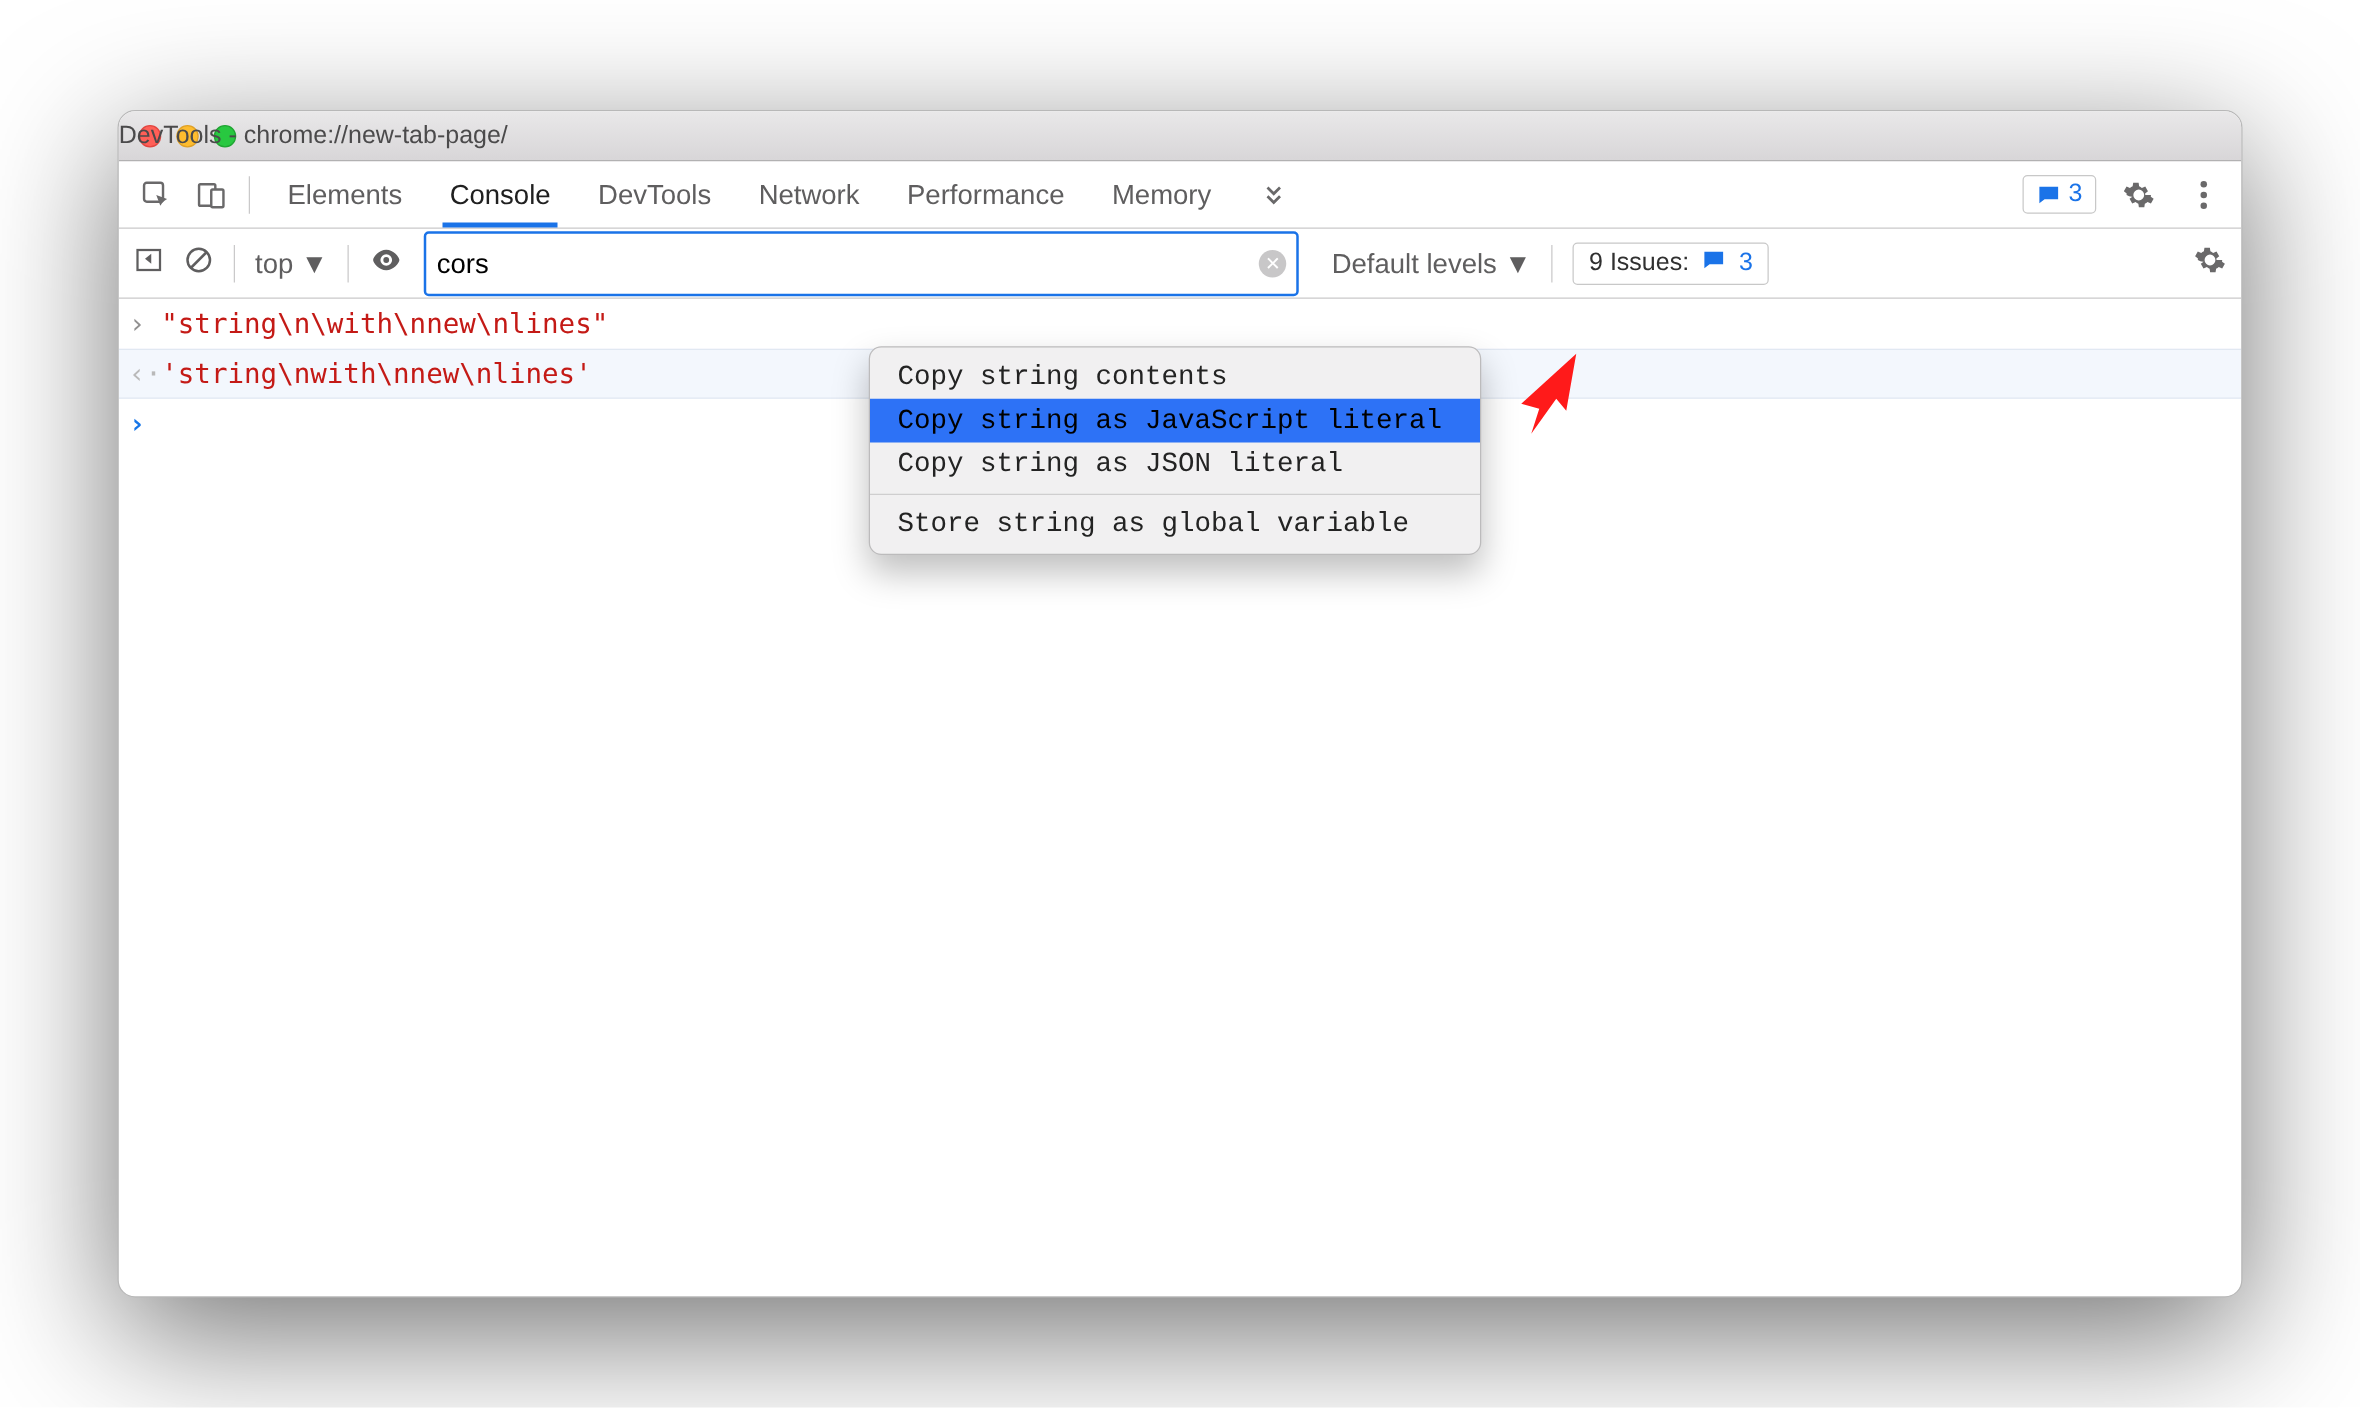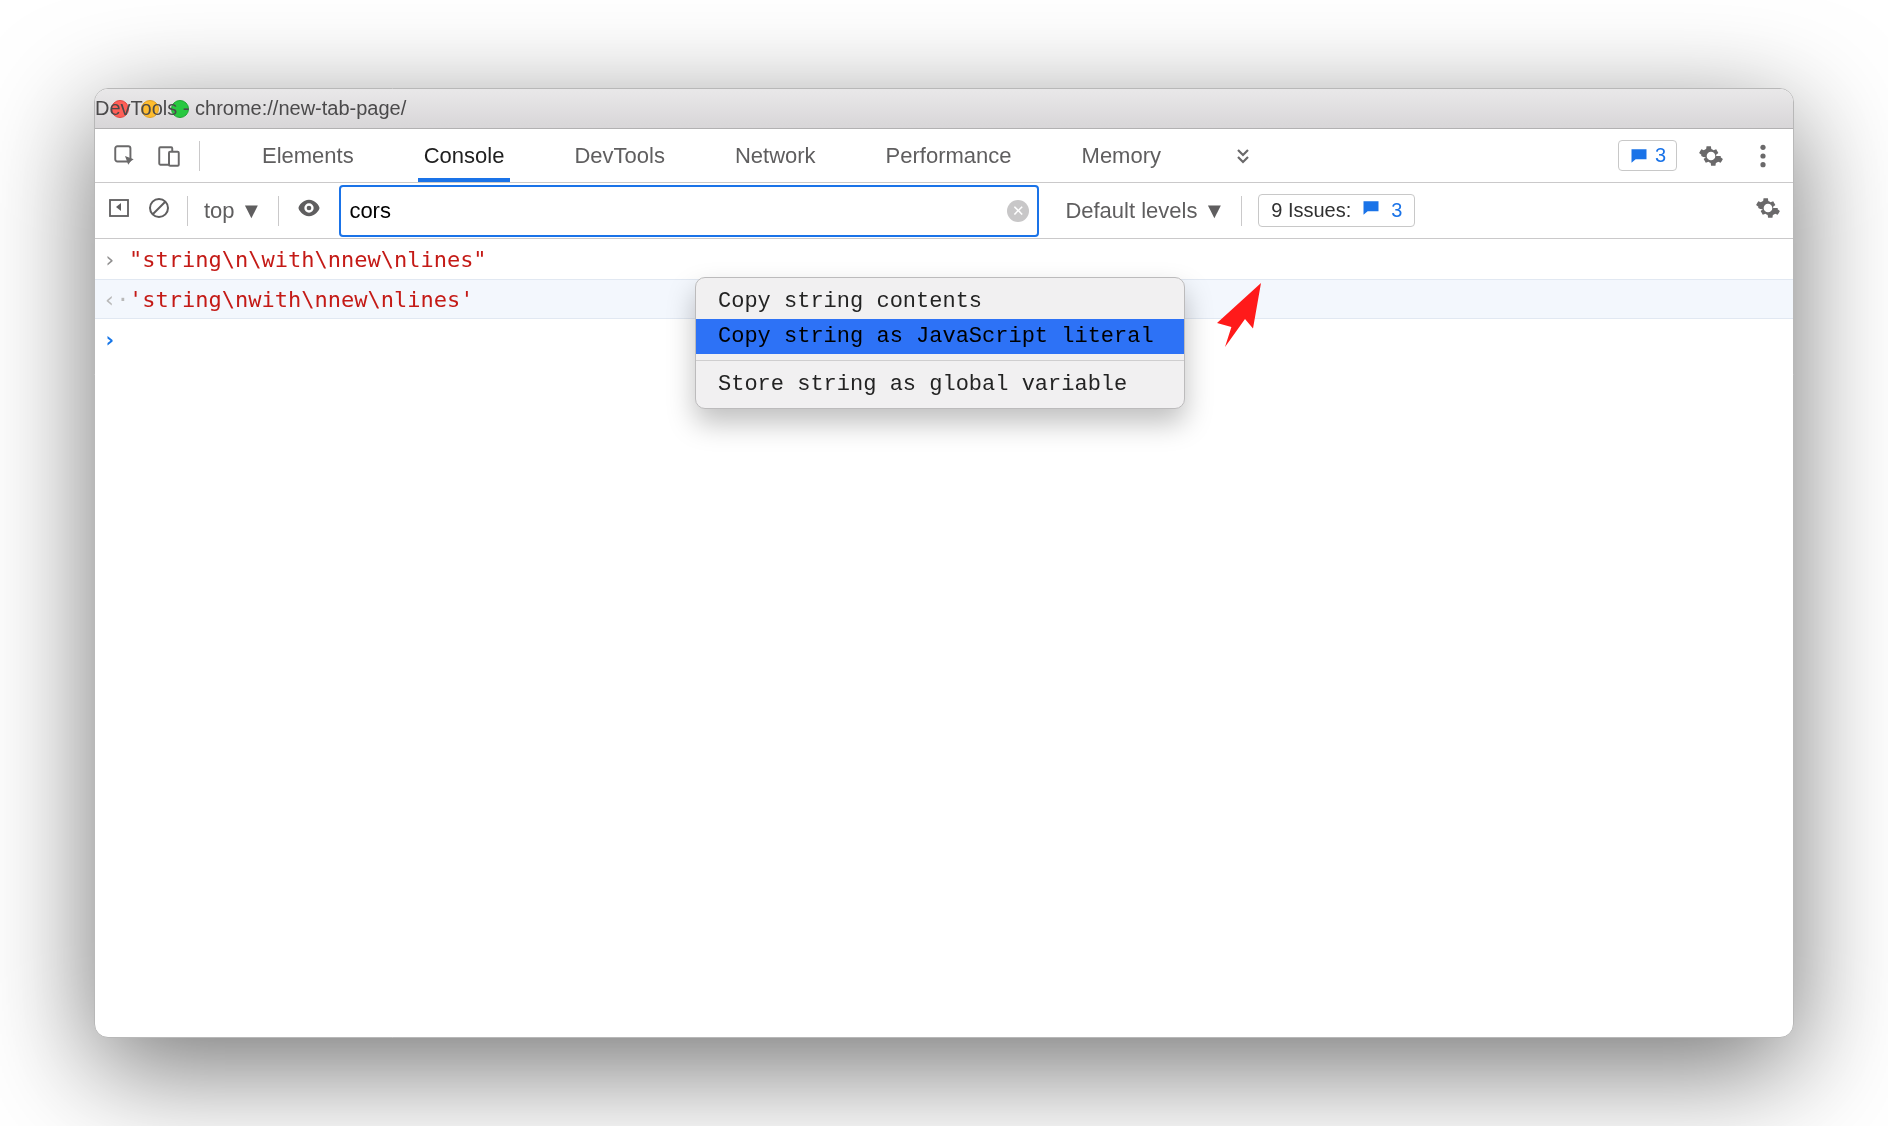--- a/index.html
+++ b/index.html
@@ -69,21 +69,20 @@
   align-items: stretch;
   height: 100%;
   gap: 38px;
   margin-left: 18px;
 }
 .tab {
   display: flex; align-items: center;
   height: 100%;
   color: #5f5e5f;
   position: relative;
-  margin-left: 32px;
 }
 .tab.active {
   color: #202020;
 }
 .tab.active::after {
   content: "";
   position: absolute;
   left: -6px; right: -6px; bottom: 0;
   height: 4px;
   background: #1a73e8;
@@ -326,20 +325,21 @@
         <span class="arrow">‹·</span>
         <span class="txt">'string\nwith\nnew\nlines'</span>
       </div>
       <div class="line prompt">
         <span class="arrow">›</span>
       </div>
 
       <div class="context-menu">
         <div class="mi">Copy string contents</div>
         <div class="mi sel">Copy string as JavaScript literal</div>
+        <div class="mi">Copy string as JSON literal</div>
         <div class="sep"></div>
         <div class="mi">Store string as global variable</div>
       </div>
 
       <div class="red-arrow">
         <svg width="80" height="80" viewBox="0 0 100 100" fill="#ff1a1a">
             <path d="M85 15 L30 65 L48 70 L40 95 L65 60 L75 72 Z"></path>
           </svg>
       </div>
     </div>

